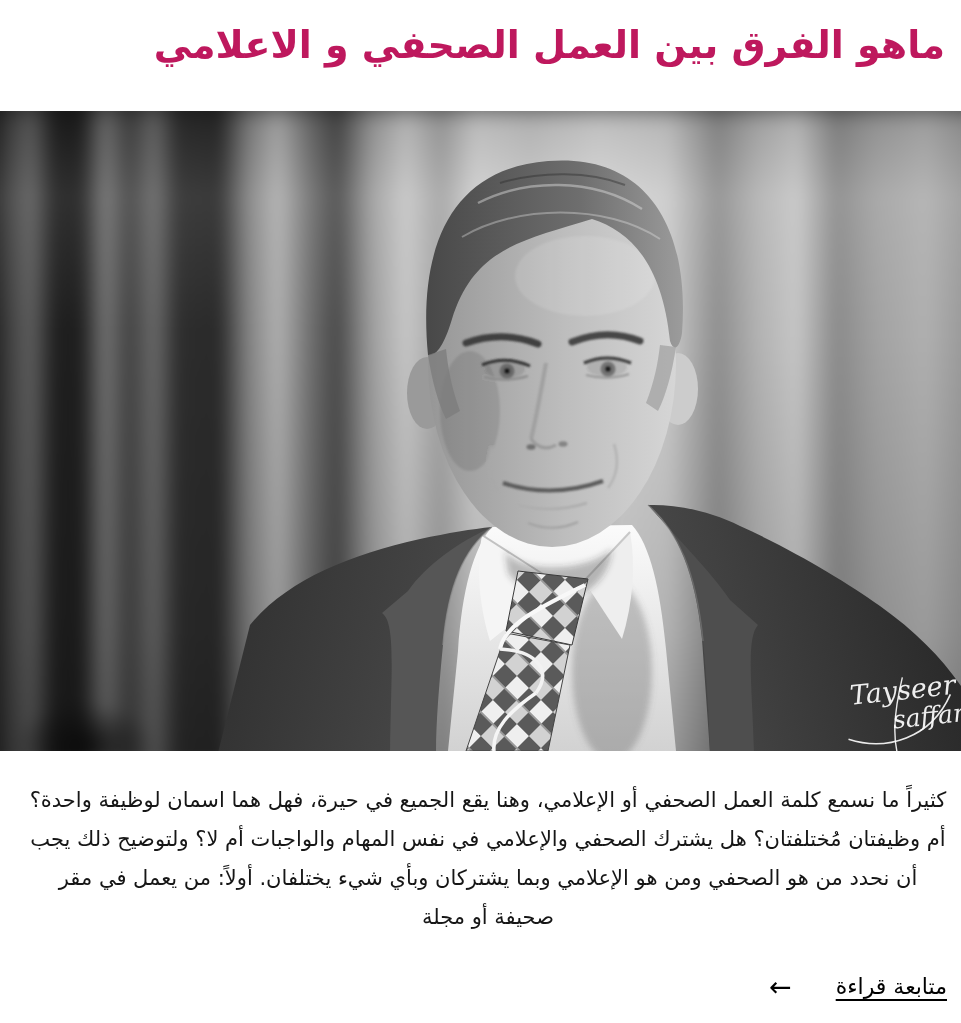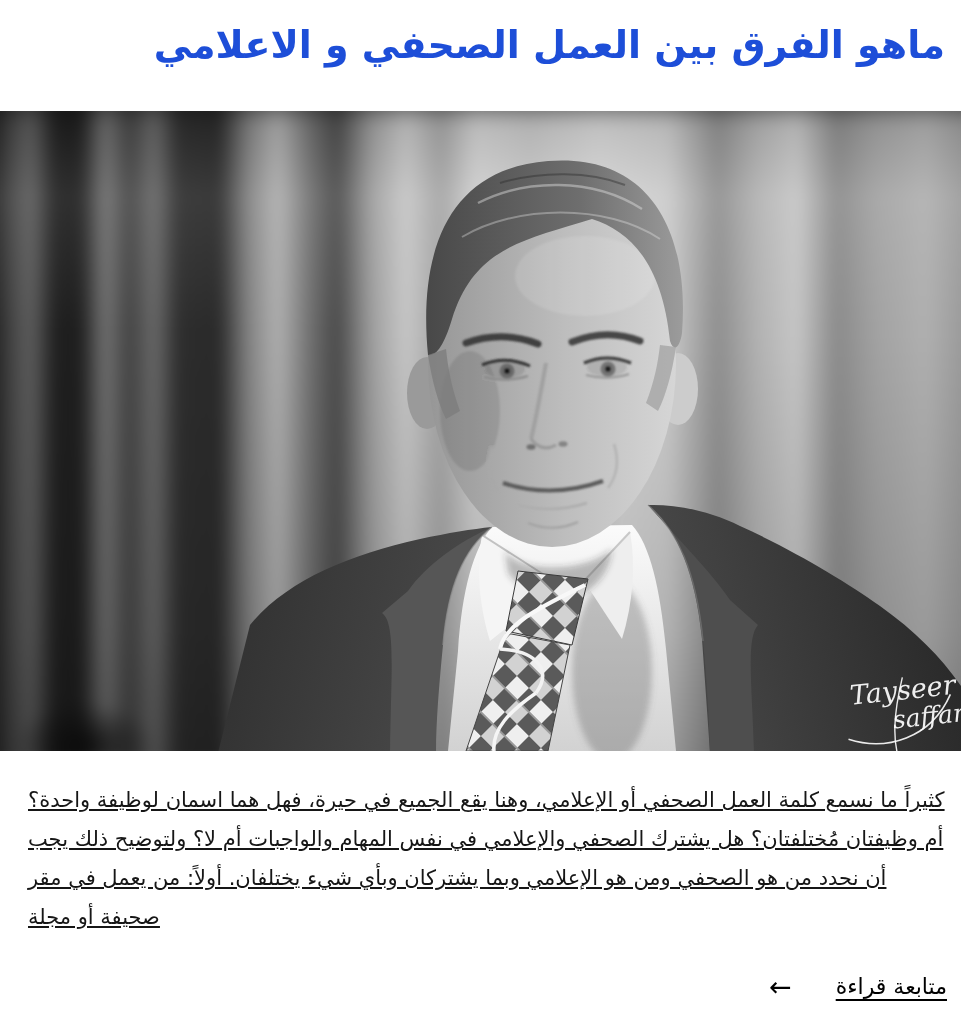--- a/index.html
+++ b/index.html
@@ -13,21 +13,21 @@
 
   
   h1.page-title {
     direction: rtl;
     text-align: right;
     margin: 0;
     padding: 16px 16px 0 16px;
     font-size: 38px;
     line-height: 58px;
     font-weight: 700;
-    color: #1d4ed8;
+    color: #be185d;
     white-space: nowrap;
     letter-spacing: 0;
   }
 
   
   figure.photo {
     position: relative;
     width: 961px; height: 640px;
     margin: 37px 0 0 0;
     padding: 0;
@@ -55,26 +55,25 @@
   .watermark-text {
     font-family: "DejaVu Serif", serif;
     font-style: italic;
     fill: #ffffff;
     opacity: 0.92;
   }
 
   
   p.excerpt {
     direction: rtl;
-    text-align: left;
+    text-align: center;
     margin: 30px 13px 0 28px;
     font-size: 21px;
     line-height: 39px;
     color: #161616;
-    text-decoration: underline;
   }
 
   
   .readmore {
     direction: rtl;
     margin: 34px 14px 0 0;
     font-size: 22px;
     color: #000;
   }
   .readmore a {

